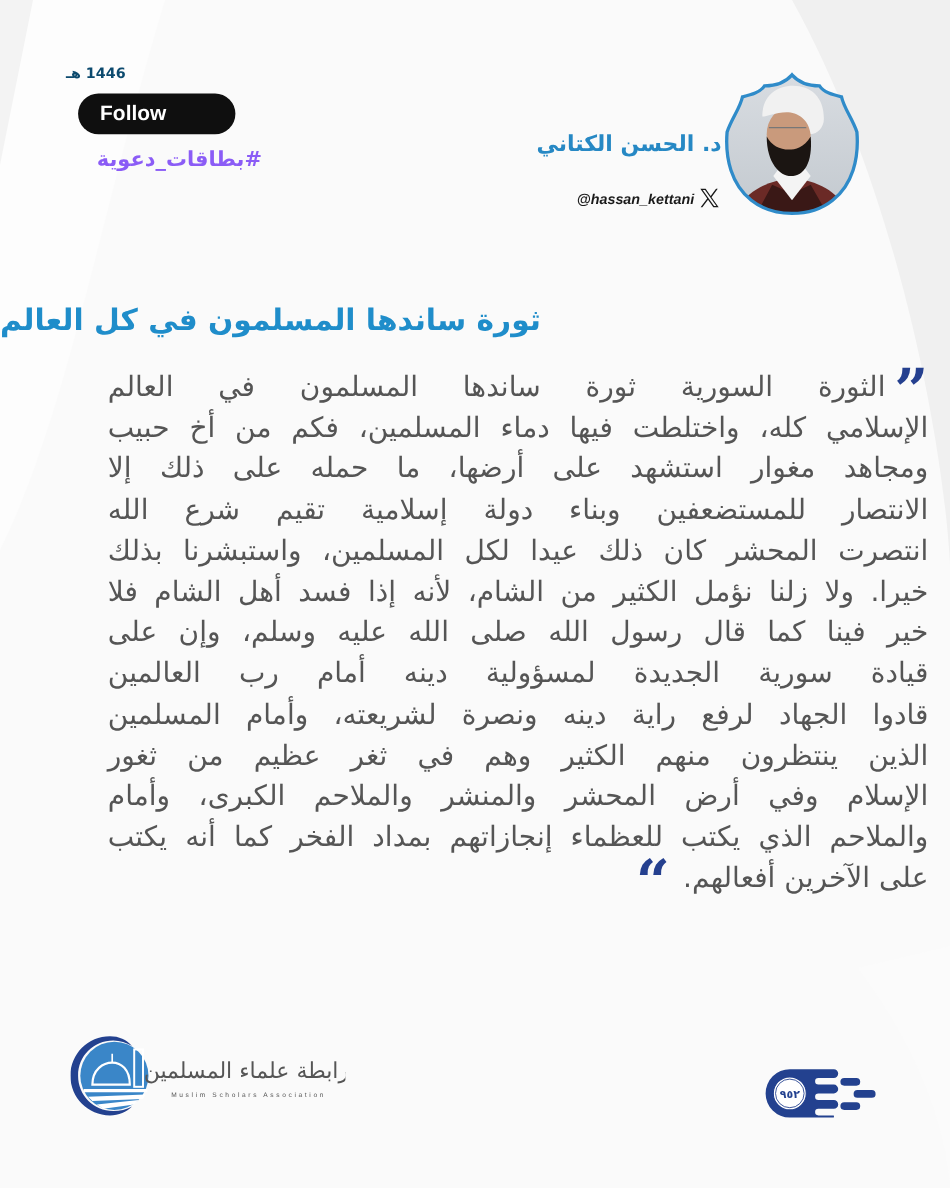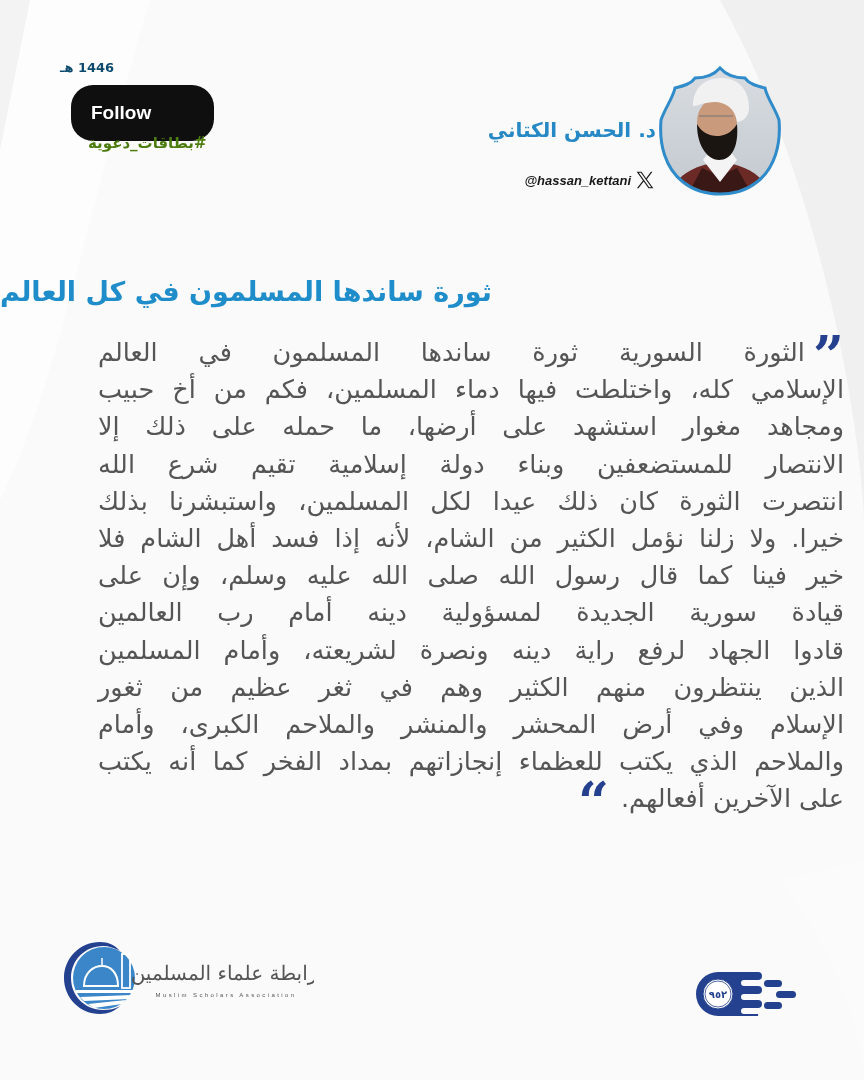--- a/index.html
+++ b/index.html
@@ -13,31 +13,31 @@
       position: absolute; left: 0; top: 0; width: 864px; height: 1080px;
       pointer-events: none;
     }
     .hijri-year {
       position: absolute; left: 60px; top: 60px;
       font-size: 13px; font-weight: bold; color: #0c4a6e;
       direction: rtl;
     }
     .follow-btn {
       position: absolute; left: 71px; top: 85px;
-      width: 143px; height: 56px;
+      width: 143px; height: 37px;
       background: #0f0f0f; color: #fff;
       border: none; border-radius: 22px;
       font-family: "Liberation Sans", sans-serif;
       font-size: 19px; font-weight: bold;
       text-align: left; padding-left: 20px;
       cursor: pointer;
     }
     .hashtag {
       position: absolute; left: 88px; top: 134px;
-      font-size: 15px; font-weight: bold; color: #4d7c0f;
+      font-size: 19px; font-weight: bold; color: #8b5cf6;
       direction: rtl;
     }
     .author-name {
       position: absolute; right: 208px; top: 118px;
       font-size: 20px; font-weight: bold; color: #2688c4;
       direction: rtl;
     }
     .author-handle {
       position: absolute; right: 233px; top: 173px;
       font-family: "Liberation Sans", sans-serif;
@@ -127,21 +127,21 @@
   <path d="M63 4 C70 12 80 14 88 14 C92 20 100 22 108 24 C110 34 118 44 122 56 C124 80 118 104 100 118 C90 126 76 130 63 130 C50 130 36 126 26 118 C8 104 2 80 4 56 C8 44 16 34 18 24 C26 22 34 20 38 14 C46 14 56 12 63 4 Z" fill="none" stroke="#2f8bc9" stroke-width="3"></path>
 </svg>
 
 <div class="article-title">ثورة ساندها المسلمون في كل العالم</div>
 
 <div class="quote-body">
   <span class="quote-line"><span class="quote-mark open-quote">”</span><span>الثورة السورية ثورة ساندها المسلمون في العالم</span></span>
   <span class="quote-line">الإسلامي كله، واختلطت فيها دماء المسلمين، فكم من أخ حبيب</span>
   <span class="quote-line">ومجاهد مغوار استشهد على أرضها، ما حمله على ذلك إلا</span>
   <span class="quote-line">الانتصار للمستضعفين وبناء دولة إسلامية تقيم شرع الله</span>
-  <span class="quote-line">انتصرت الثورة كان ذلك عيدا لكل المسلمين، واستبشرنا بذلك</span>
+  <span class="quote-line">انتصرت المحشر كان ذلك عيدا لكل المسلمين، واستبشرنا بذلك</span>
   <span class="quote-line">خيرا. ولا زلنا نؤمل الكثير من الشام، لأنه إذا فسد أهل الشام فلا</span>
   <span class="quote-line">خير فينا كما قال رسول الله صلى الله عليه وسلم، وإن على</span>
   <span class="quote-line">قيادة سورية الجديدة لمسؤولية دينه أمام رب العالمين</span>
   <span class="quote-line">قادوا الجهاد لرفع راية دينه ونصرة لشريعته، وأمام المسلمين</span>
   <span class="quote-line">الذين ينتظرون منهم الكثير وهم في ثغر عظيم من ثغور</span>
   <span class="quote-line">الإسلام وفي أرض المحشر والمنشر والملاحم الكبرى، وأمام</span>
   <span class="quote-line">والملاحم الذي يكتب للعظماء إنجازاتهم بمداد الفخر كما أنه يكتب</span>
   <span class="quote-line last"><span>على الآخرين أفعالهم.</span><span class="quote-mark close-quote">“</span></span>
 </div>
 

